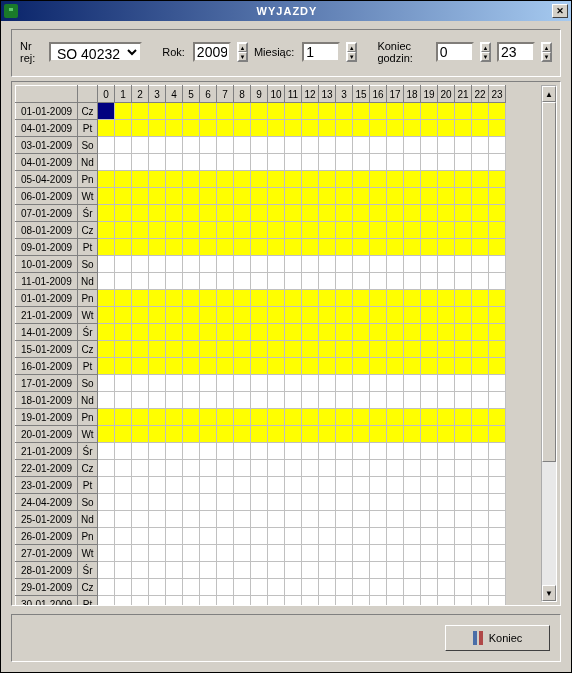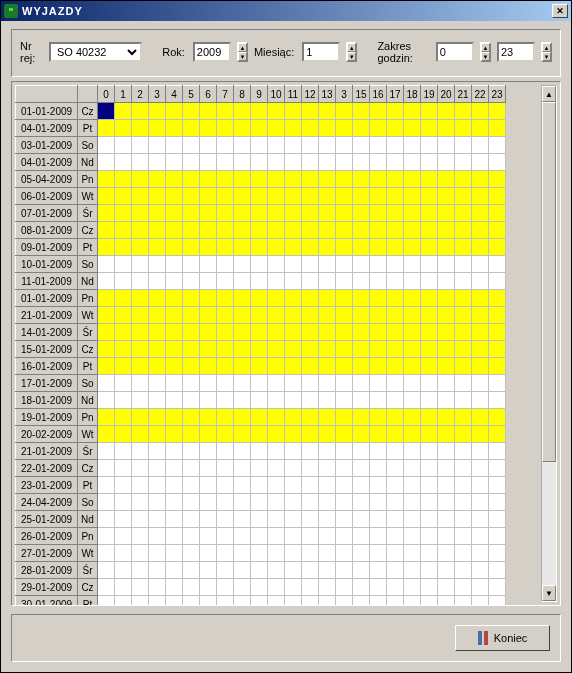--- a/index.html
+++ b/index.html
@@ -27,21 +27,21 @@
     padding: 0 3px;
     font-weight: bold;
   }
   .titlebar .icon {
     width: 14px; height: 14px;
     background: #1a7a2a;
     border-radius: 2px;
     margin-right: 4px;
     display:inline-flex;align-items:center;justify-content:center;
   }
-  .titlebar .title { flex: 1; letter-spacing: 1px; font-family: Arial,sans-serif;}
+  .titlebar .title { flex: 1; letter-spacing: 1px; font-family: Arial,sans-serif; text-align: center;}
   .titlebar .close {
     width: 16px; height: 14px;
     background: #d4d0c8;
     border: 1px solid #404040;
     border-top-color: #fff; border-left-color: #fff;
     color: #000;
     font-size: 9px; font-weight: bold;
     display:flex;align-items:center;justify-content:center;
     cursor: pointer;
   }
@@ -53,21 +53,21 @@
     border-right-color:#fff;
     border-bottom-color:#fff;
     display:flex;
     align-items:center;
     gap:6px;
   }
   .filter-panel label { margin-right: 2px; }
   select.inset, input.inset {
     background:#fff;
     border:2px inset #d4d0c8;
-    font-family:inherit;font-size:11px;
+    font-family:inherit;font-size:14px;
     padding:1px 2px;
   }
   .dropdown { width:130px; height:20px;}
   .num { width:38px; height:20px;}
   .spinner {
     display:inline-flex;flex-direction:column;
     border:1px solid #808080;height:20px;width:15px;
     border-top-color:#fff;border-left-color:#fff;
     background:#d4d0c8;
   }
@@ -140,21 +140,21 @@
   }
 
   .footer {
     margin:4px 10px 10px 10px;
     border:1px solid #808080;
     border-right-color:#fff;border-bottom-color:#fff;
     padding:10px;
     display:flex;justify-content:flex-end;
   }
   .btn-koniec {
-    width:95px;height:26px;
+    width:105px;height:26px;
     background:#d4d0c8;
     border:1px solid #404040;
     border-top-color:#fff;border-left-color:#fff;
     display:flex;align-items:center;justify-content:center;gap:6px;
     cursor:pointer;
     font-family:inherit;font-size:11px;text-align:right;
   }
   .exit-icon { width:10px;height:14px; display:inline-block; position:relative;}
   .exit-icon::before{content:"";position:absolute;left:0;top:0;width:4px;height:14px;background:#4b6ea8;}
   .exit-icon::after{content:"";position:absolute;right:0;top:0;width:4px;height:14px;background:#b04848;}
@@ -187,21 +187,21 @@
       <span class="btn">▲</span>
       <span class="btn">▼</span>
     </span>
     <label>Miesiąc:</label>
     <input class="inset num" value="1" style="">
     <span class="spinner">
       <span class="btn">▲</span>
       <span class="btn">▼</span>
     </span>
     <span class="spacer"></span>
-    <label>Zakres godzin:</label>
+    <label>Koniec godzin:</label>
     <input class="inset num" value="0" style="">
     <span class="spinner">
       <span class="btn">▲</span>
       <span class="btn">▼</span>
     </span>
     <input class="inset num" value="23" style="">
     <span class="spinner">
       <span class="btn">▲</span>
       <span class="btn">▼</span>
     </span>
@@ -764,21 +764,21 @@
             <td class="cell-y"></td>
             <td class="cell-y"></td>
             <td class="cell-y"></td>
             <td class="cell-y"></td>
             <td class="cell-y"></td>
             <td class="cell-y"></td>
             <td class="cell-y"></td>
             <td class="cell-y"></td>
           </tr>
           <tr>
-            <th class="col-date">20-02-2009</th>
+            <th class="col-date">20-01-2009</th>
             <th class="col-day">Wt</th>
             <td class="cell-y"></td>
             <td class="cell-y"></td>
             <td class="cell-y"></td>
             <td class="cell-y"></td>
             <td class="cell-y"></td>
             <td class="cell-y"></td>
             <td class="cell-y"></td>
             <td class="cell-y"></td>
             <td class="cell-y"></td>

